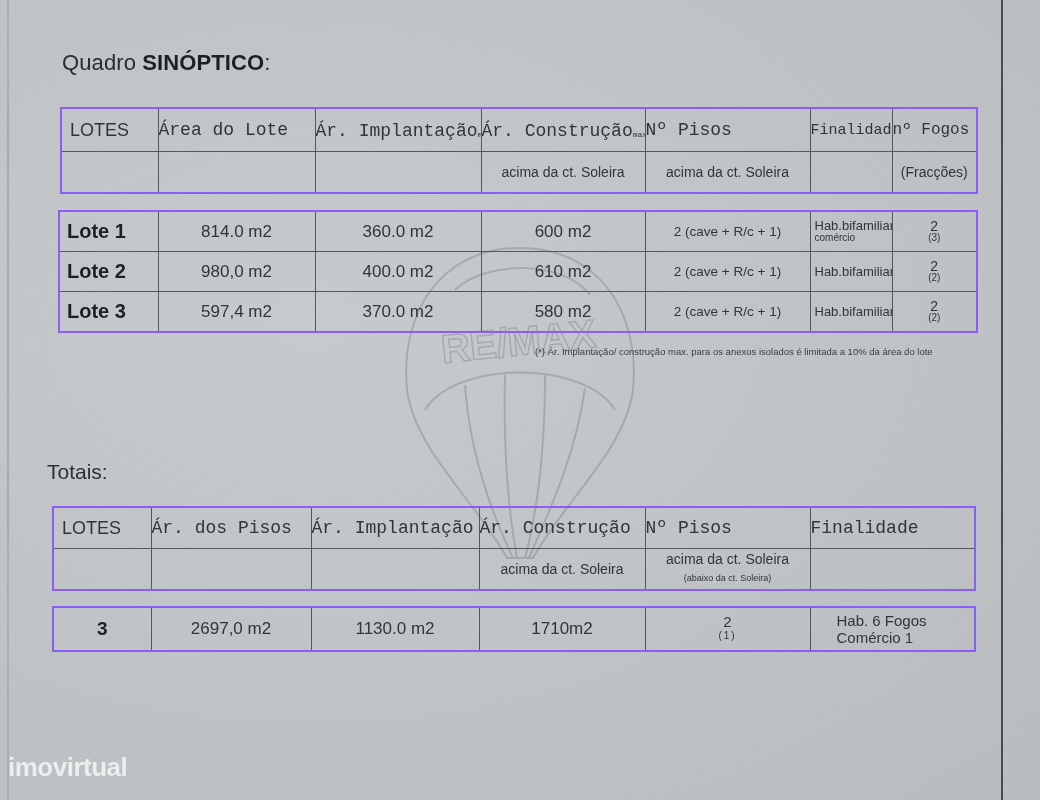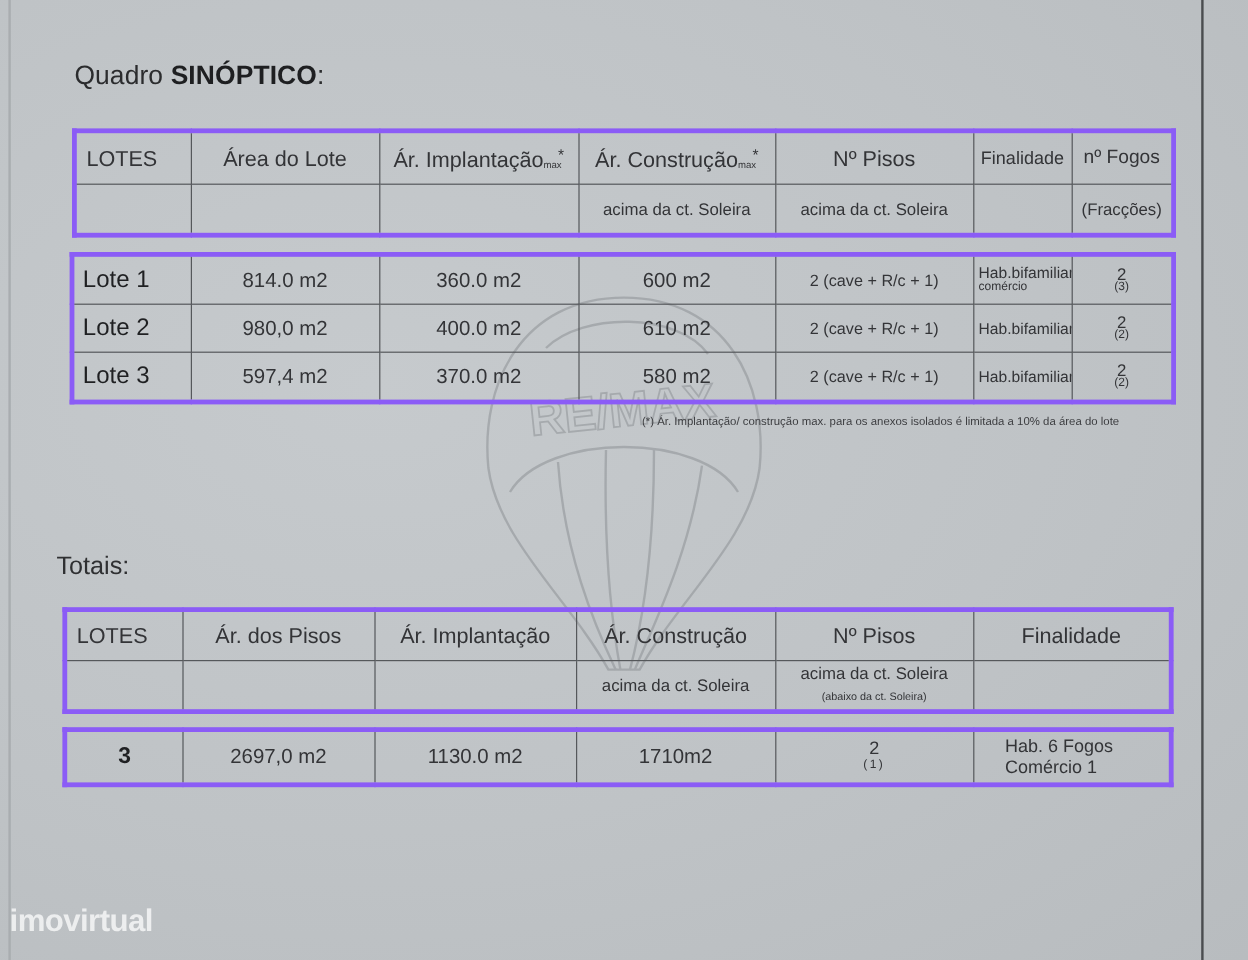--- a/index.html
+++ b/index.html
@@ -48,51 +48,51 @@
       left: 47px;
       top: 460px;
       font-size: 21px;
       color: #2f3032;
     }
 
     table.grid {
       position: absolute;
       border-collapse: collapse;
       table-layout: fixed;
-      border: 4px solid #8b5cf6;
+      border: 2px solid #8b5cf6;
     }
     table.grid td {
       border: 1px solid #55585b;
       padding: 0;
       vertical-align: middle;
       overflow: hidden;
       white-space: nowrap;
     }
 
     
     #t1-head { left: 60px; top: 107px; width: 916px; }
     #t1-head td { font-size: 18px; color: #333437; }
     #t1-head tr.r1 td { height: 42px; }
     #t1-head tr.r2 td { height: 40px; font-size: 14px; text-align: center; }
     .c-left { text-align: left; padding-left: 8px !important; }
-    .c-center { text-align: center; }
+    .c-center { text-align: left; font-family: Liberation Mono, monospace; }
     .sub-max {
       font-size: 8px;
       vertical-align: -1px;
     }
     .sup-star {
       font-size: 13px;
       vertical-align: 6px;
       margin-left: -3px;
     }
 
     
     #t1-body { left: 58px; top: 210px; width: 918px; }
     #t1-body td { height: 39px; font-size: 17px; color: #333437; text-align: center; }
-    #t1-body td.lote { font-weight: normal; font-size: 20px; text-align: left; padding-left: 7px; color: #1f2022; }
+    #t1-body td.lote { font-weight: bold; font-size: 20px; text-align: left; padding-left: 7px; color: #1f2022; }
     #t1-body td.pisos { font-size: 13.5px; }
     #t1-body td.final { text-align: left; padding-left: 4px; font-size: 13px; line-height: 12px; }
     #t1-body td.final .small { font-size: 10px; display: block; }
     #t1-body td.fogos { font-size: 14px; line-height: 11px; }
     #t1-body td.fogos .paren { font-size: 10px; display: block; }
 
     .footnote {
       left: 535px;
       top: 346px;
       font-size: 9.5px;

